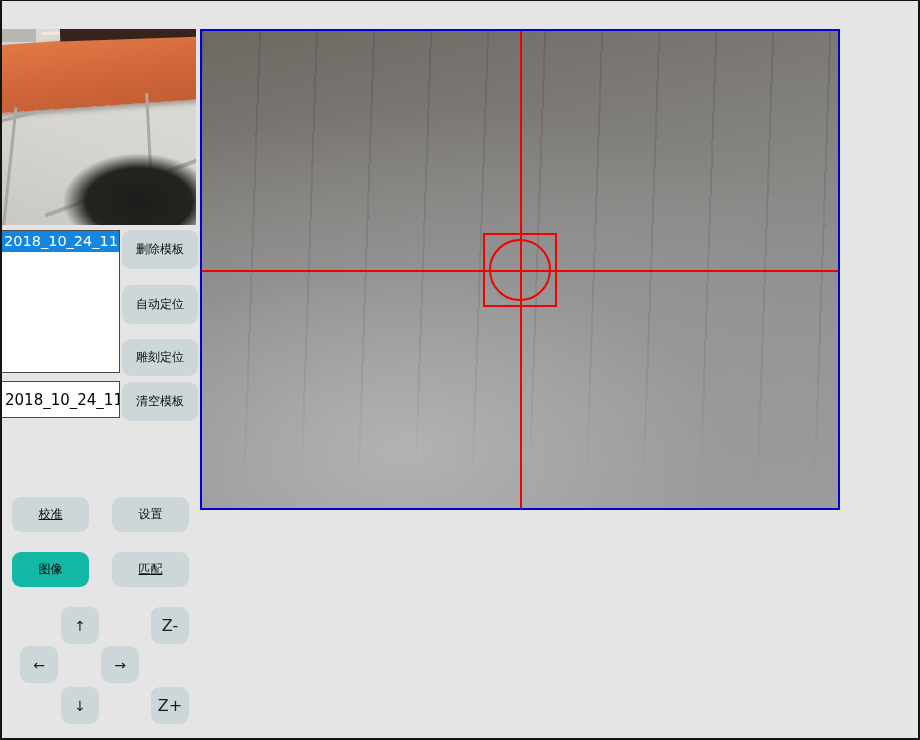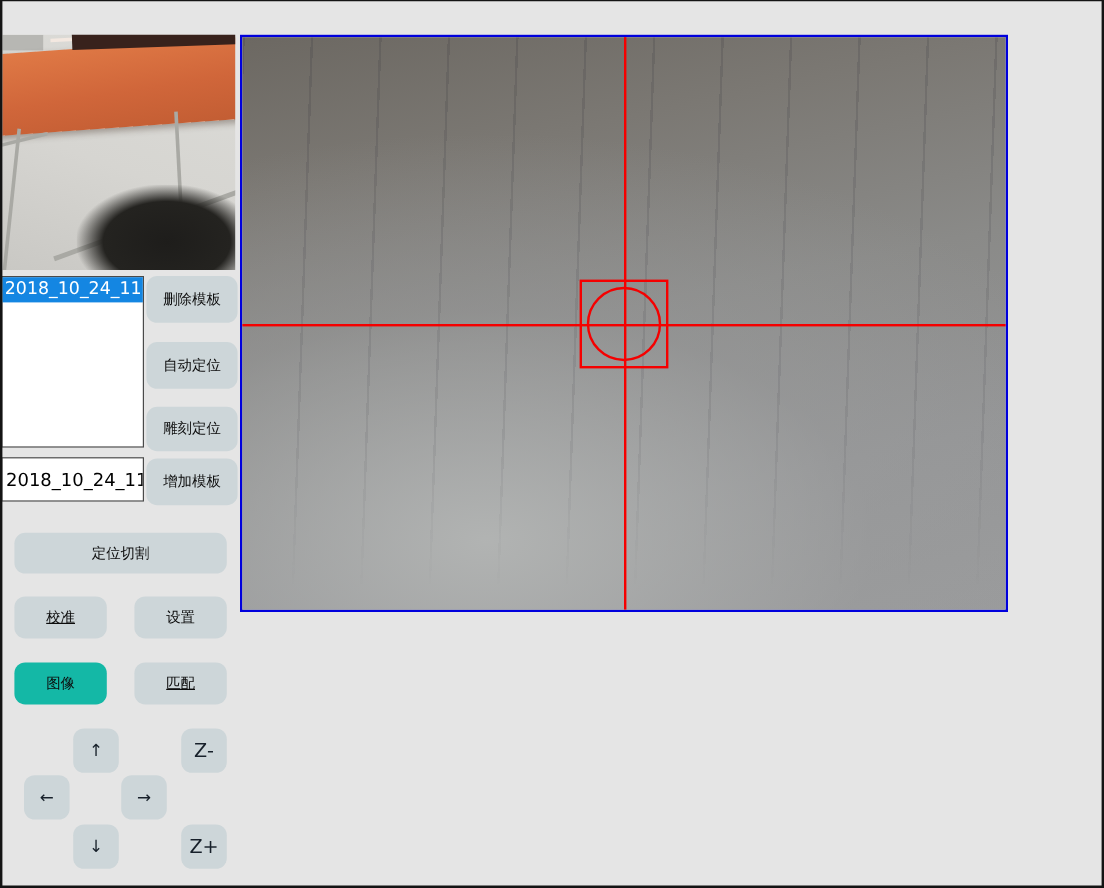--- a/index.html
+++ b/index.html
@@ -78,23 +78,22 @@
 
   <div class="listbox">
     <div class="list-item">2018_10_24_11</div>
   </div>
 
   <input class="name-input" type="text" value="2018_10_24_11" style="">
 
   <button class="btn btn-delete">删除模板</button>
   <button class="btn btn-clear">自动定位</button>
   <button class="btn btn-engrave">雕刻定位</button>
-  <button class="btn btn-add">增加模板</button>
+  <button class="btn btn-add">清空模板</button>
 
-  <button class="btn btn-poscut">定位切割</button>
   <button class="btn btn-cal">校准</button>
   <button class="btn btn-set">设置</button>
   <button class="btn btn-img">图像</button>
   <button class="btn btn-match">匹配</button>
 
   <button class="btn jog jog-up">
     <span>↑</span>
   </button>
   <button class="btn jog jog-zminus">Z-</button>
   <button class="btn jog jog-left">

